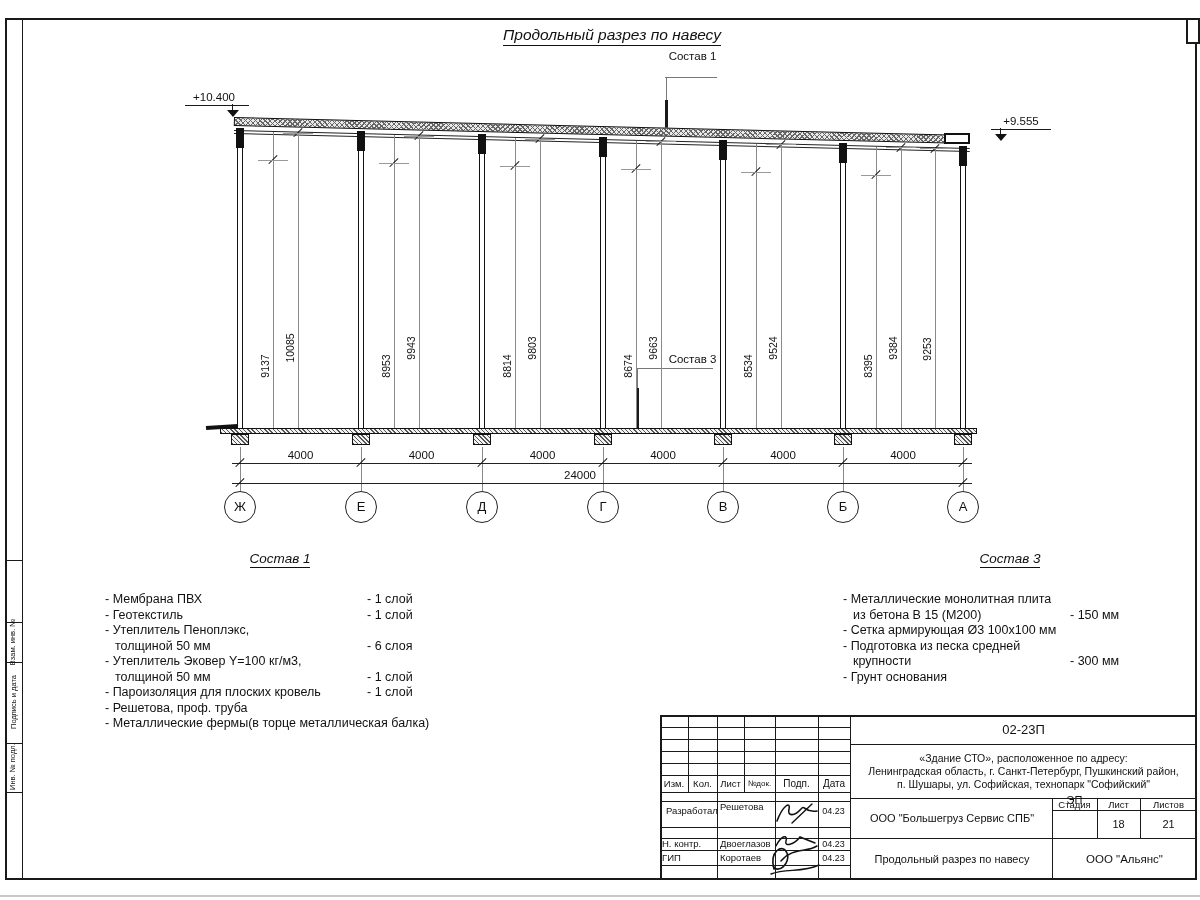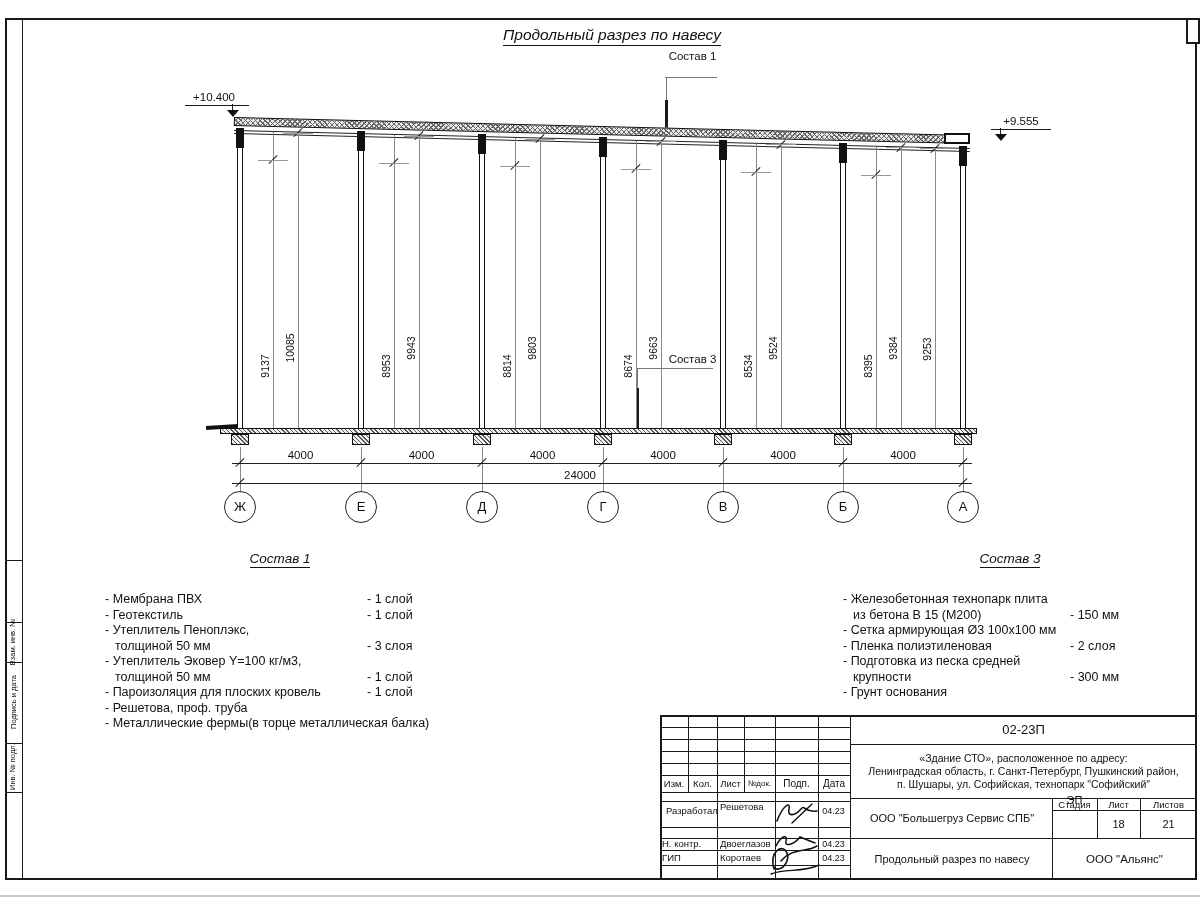--- a/index.html
+++ b/index.html
@@ -87,21 +87,21 @@
       <div class="mat-row">
         <span class="nm">- Геотекстиль</span>
         <span class="qty">- 1 слой</span>
       </div>
       <div class="mat-row">
         <span class="nm">- Утеплитель Пеноплэкс,</span>
         <span class="qty"></span>
       </div>
       <div class="mat-row ind">
         <span class="nm">толщиной 50 мм</span>
-        <span class="qty">- 3 слоя</span>
+        <span class="qty">- 6 слоя</span>
       </div>
       <div class="mat-row">
         <span class="nm">- Утеплитель Эковер Y=100 кг/м3,</span>
         <span class="qty"></span>
       </div>
       <div class="mat-row ind">
         <span class="nm">толщиной 50 мм</span>
         <span class="qty">- 1 слой</span>
       </div>
       <div class="mat-row">
@@ -116,34 +116,30 @@
         <span class="nm">- Металлические фермы(в торце металлическая балка)</span>
         <span class="qty"></span>
       </div>
     </div>
 
   <div class="txt ctr" style="left:955px;top:549px;width:110px;">
     <span class="it" style="font-size:13.5px;border-bottom:1px solid #111;padding-bottom:1px;">Состав 3</span>
   </div>
   <div class="a" id="sostav3-rows" style="left:843px;top:592px;width:305px;">
       <div class="mat-row">
-        <span class="nm">- Железобетонная  технопарк плита</span>
+        <span class="nm">- Металлические  монолитная плита</span>
         <span class="qty"></span>
       </div>
       <div class="mat-row ind">
         <span class="nm">из бетона В 15 (М200)</span>
         <span class="qty">- 150 мм</span>
       </div>
       <div class="mat-row">
         <span class="nm">- Сетка армирующая Ø3 100x100 мм</span>
         <span class="qty"></span>
-      </div>
-      <div class="mat-row">
-        <span class="nm">- Пленка полиэтиленовая</span>
-        <span class="qty">-  2 слоя</span>
       </div>
       <div class="mat-row">
         <span class="nm">- Подготовка из песка средней</span>
         <span class="qty"></span>
       </div>
       <div class="mat-row ind">
         <span class="nm">крупности</span>
         <span class="qty">- 300 мм</span>
       </div>
       <div class="mat-row">

